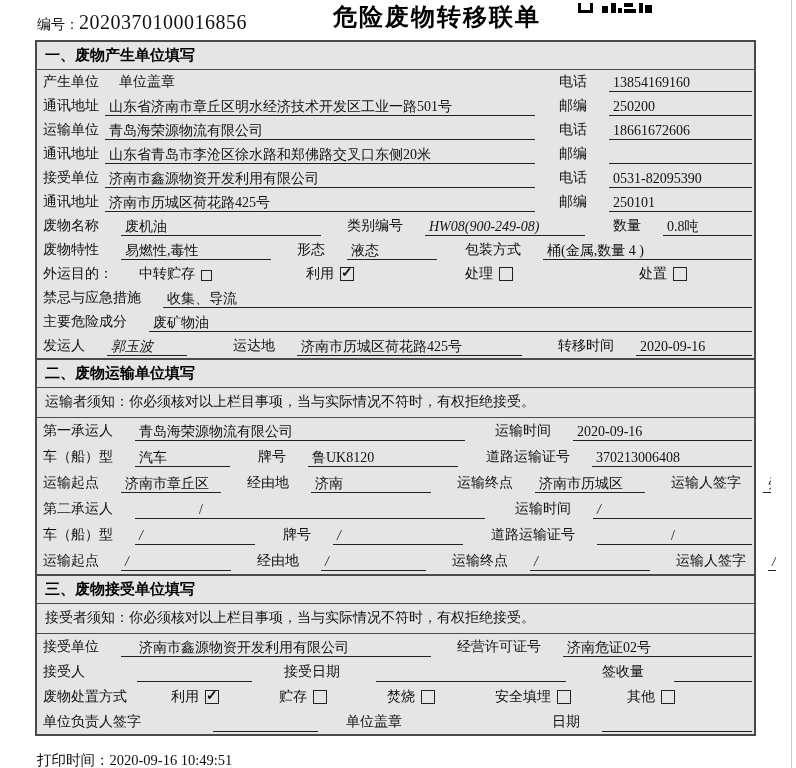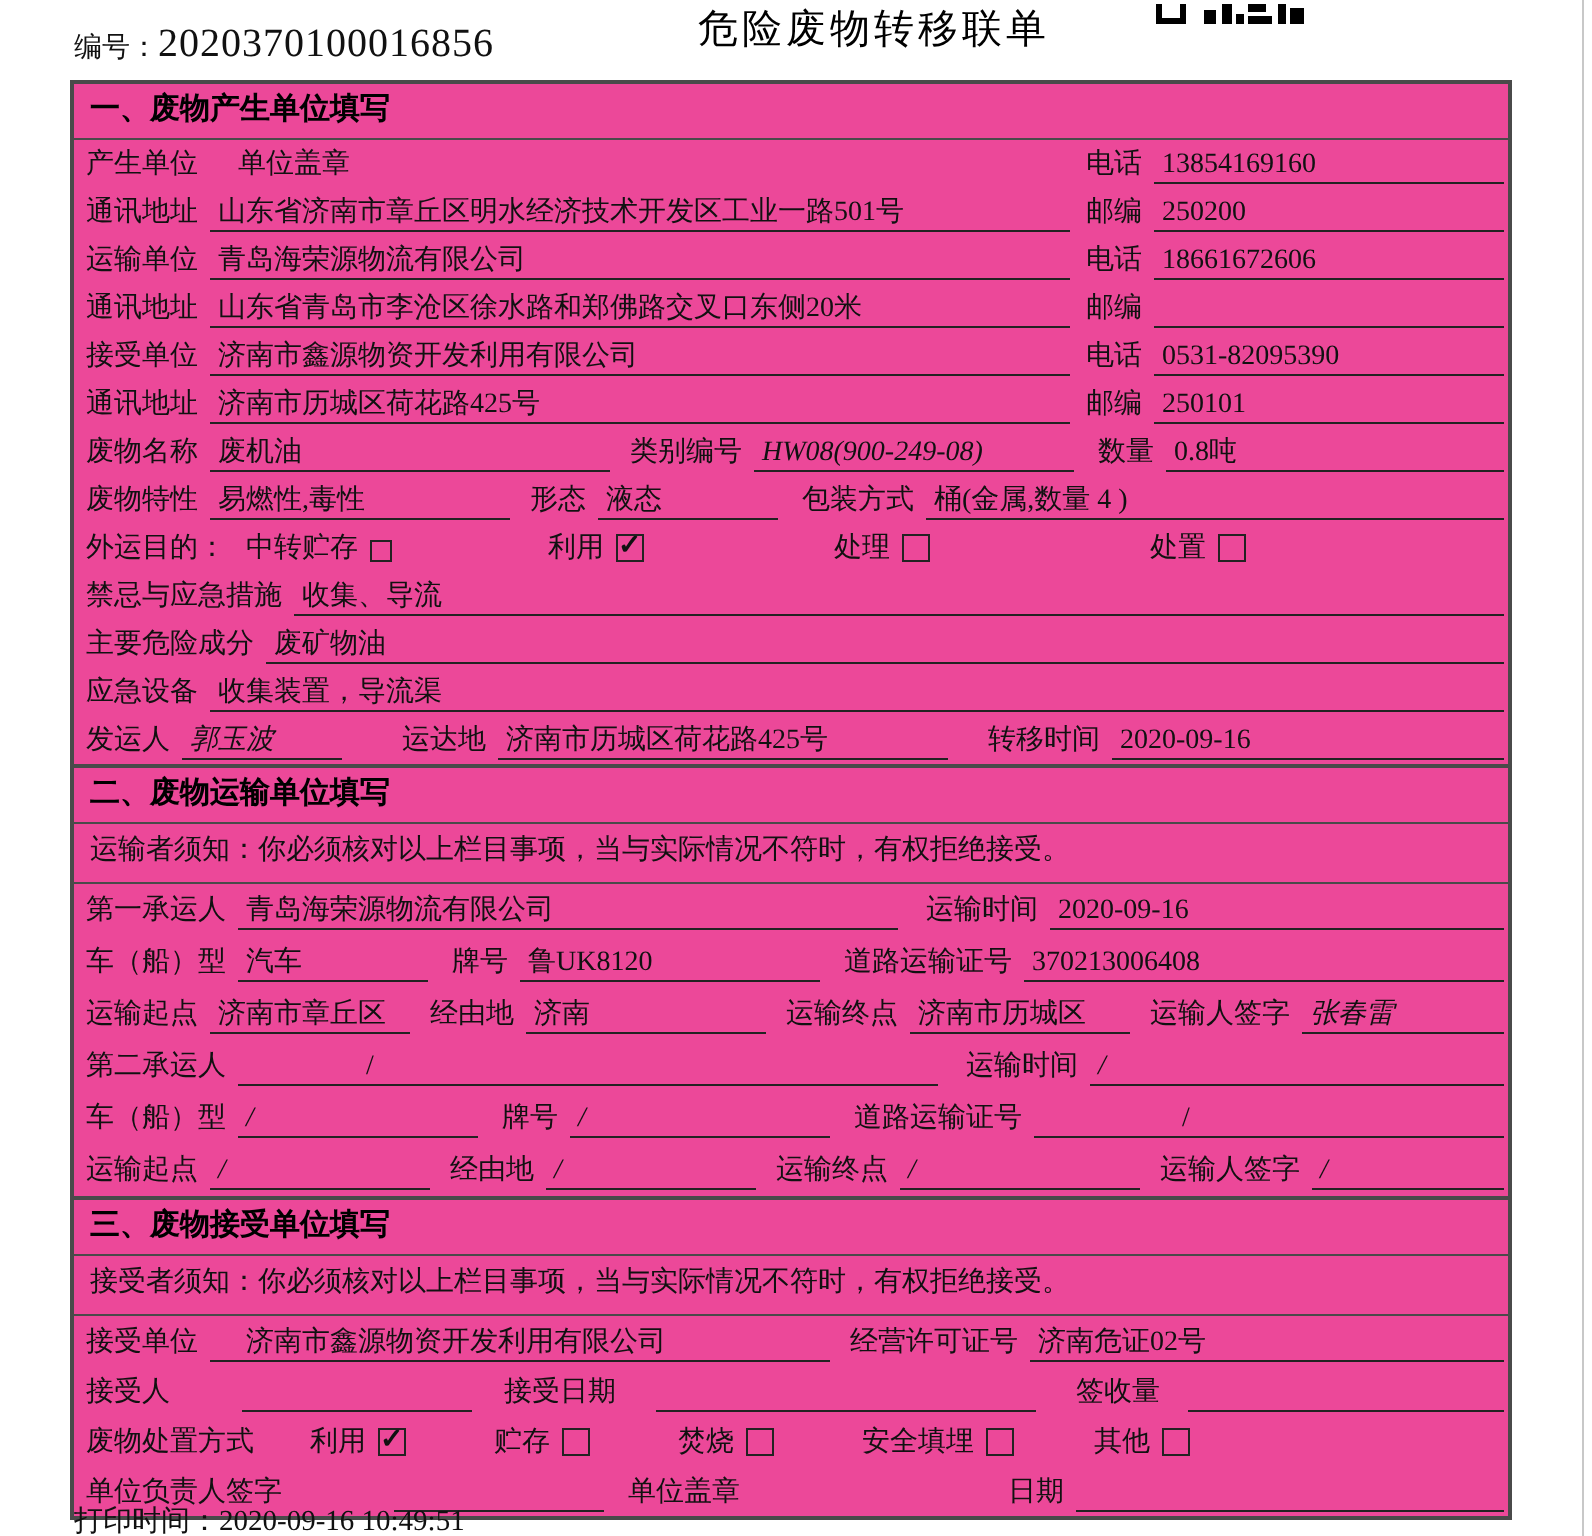--- a/index.html
+++ b/index.html
@@ -7,35 +7,35 @@
     position:relative; width:796px; height:768px; background:#ffffff;
     font-family:"Liberation Serif","DejaVu Serif",serif; color:#111;
     overflow:hidden;
   }
   .scan-edge { position:absolute; right:4px; top:0; width:1px; height:100%; background:#c8c8c8; }
   .doc-no { position:absolute; left:37px; top:11px; font-size:14px; white-space:nowrap; }
   .doc-no .num { font-size:20px; letter-spacing:0.5px; }
   .title {
     position:absolute; left:437px; top:1px; transform:translateX(-50%);
     font-family:"Liberation Sans","DejaVu Sans",sans-serif;
-    font-weight:normal; font-size:20px; letter-spacing:2px; white-space:nowrap; color:#000;
+    font-weight:bold; font-size:24px; letter-spacing:2px; white-space:nowrap; color:#000;
   }
   .qr-frag { position:absolute; left:578px; top:0; }
   .form {
     position:absolute; left:35px; top:40px; width:721px;
-    border:2px solid #4a4a4a; box-sizing:border-box; background:#ec4899;
+    border:2px solid #4a4a4a; box-sizing:border-box; background:#e5e5e5;
   }
   .sec + .sec { border-top:2px solid #4a4a4a; }
   .sec-h {
     height:25px; line-height:24px; padding:1px 8px;
     font-family:"Liberation Sans","DejaVu Sans",sans-serif;
     font-weight:bold; font-size:15px; border-bottom:1.5px solid #4a4a4a; color:#000;
   }
   .note { height:27px; line-height:26px; padding:1px 8px; font-size:14px; border-bottom:1.5px solid #4a4a4a; white-space:nowrap; }
-  .row { display:flex; align-items:center; padding:0 2px 0 6px; font-size:14px; white-space:nowrap; }
+  .row { display:flex; align-items:center; padding:0 2px 0 6px; font-size:14px; white-space:nowrap;gap:16px; }
   .s1 .row { height:24px; }
   .s2 .row { height:26px; }
   .s3 .row { height:25px; }
   .lbl { margin-right:6px; flex:0 0 auto; }
   .uv {
     display:inline-block; border-bottom:1.2px solid #222;
     height:20px; line-height:21px; padding:0 4px; box-sizing:border-box;
     overflow:hidden; flex:0 0 auto;
   }
   .fill { flex:1 1 auto; }
@@ -181,24 +181,20 @@
       <div class="row">
         <span class="lbl">禁忌与应急措施</span>
         <span class="uv fill">收集、导流</span>
       </div>
 
       <div class="row">
         <span class="lbl">主要危险成分</span>
         <span class="uv fill">废矿物油</span>
       </div>
 
-      <div class="row">
-        <span class="lbl">应急设备</span>
-        <span class="uv fill">收集装置，导流渠</span>
-      </div>
 
       <div class="row">
         <span class="lbl">发运人</span>
         <span class="uv ctr" style="width:80px;margin-right:30px">郭玉波</span>
         <span class="lbl">运达地</span>
         <span class="uv" style="width:225px;margin-right:20px">济南市历城区荷花路425号</span>
         <span class="lbl">转移时间</span>
         <span class="uv fill">2020-09-16</span>
       </div>
     </div>

